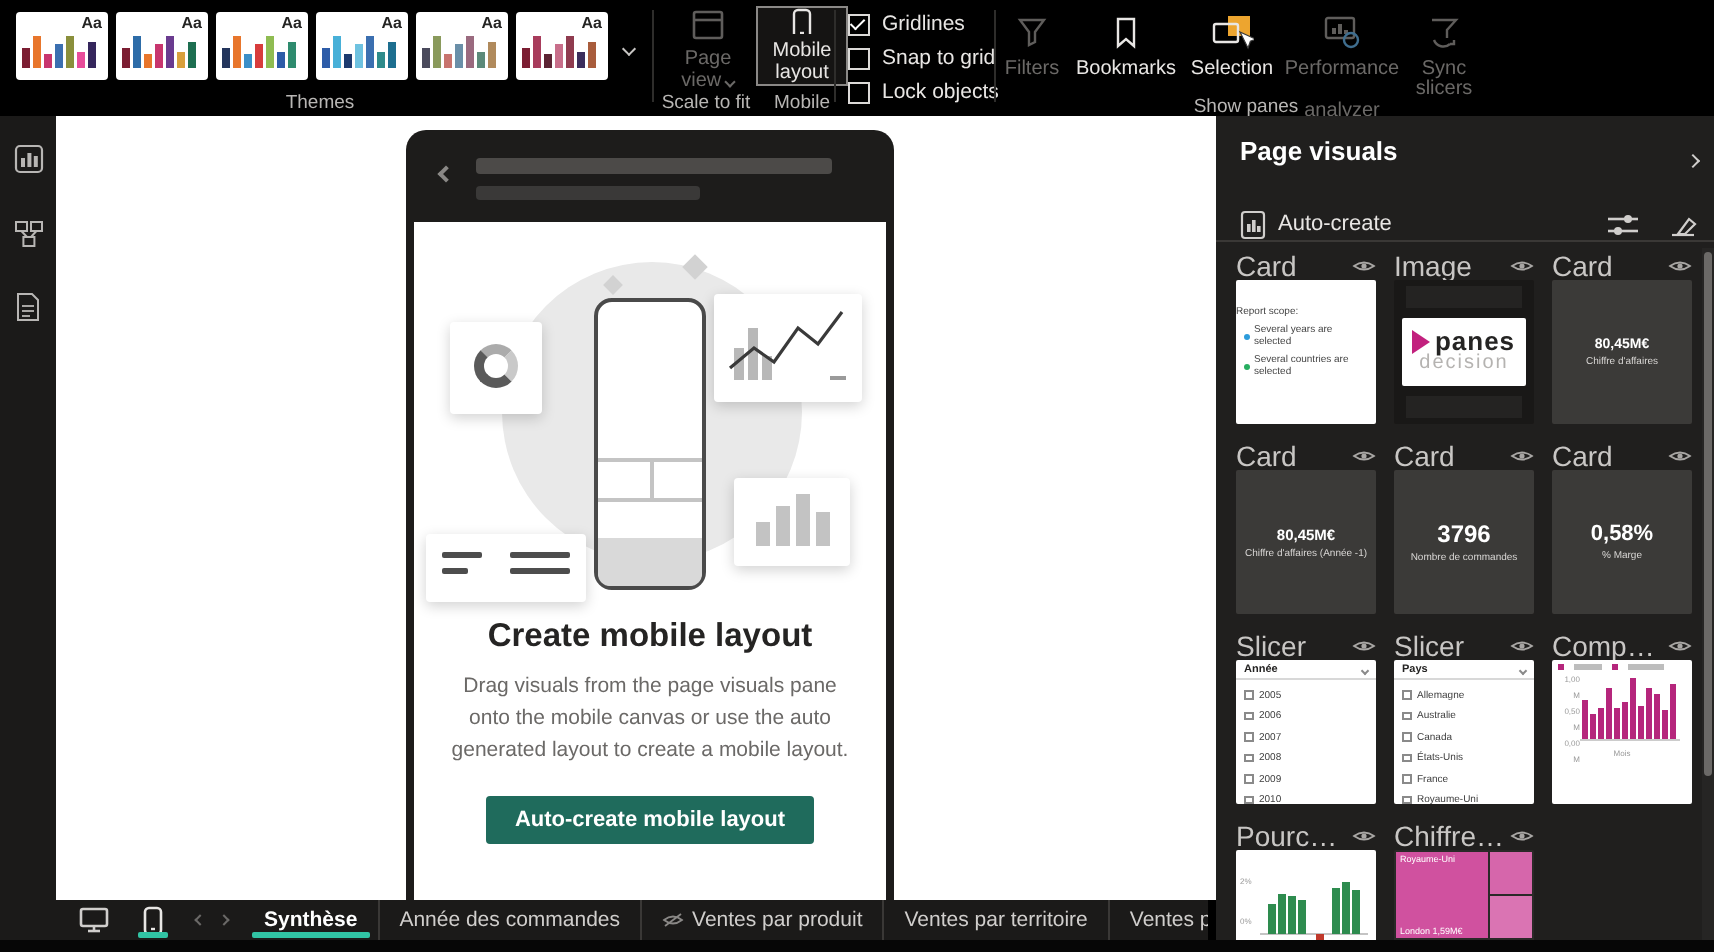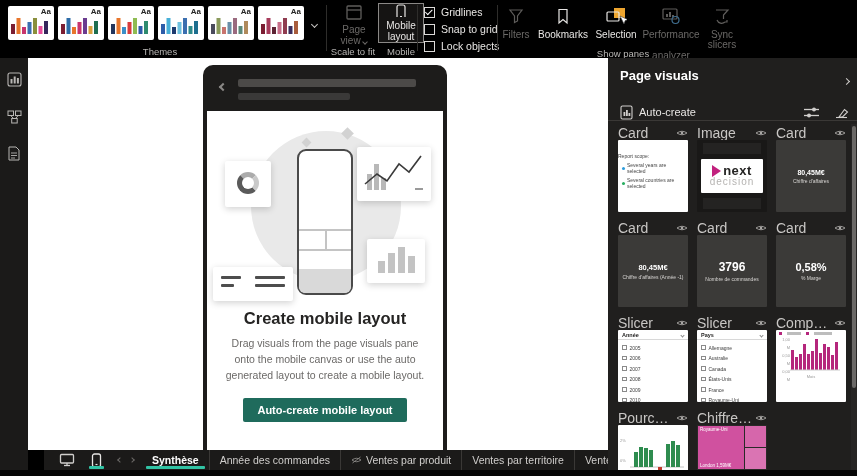--- a/index.html
+++ b/index.html
@@ -56,21 +56,21 @@
   .ip-vdiv { position:absolute; left:50%; top:80px; height:18px; width:2px; background:#c4c4c4; }
   .ip-bottom { position:absolute; left:0; right:0; bottom:0; height:24px; background:#d9d9d9; border-radius:0 0 6px 6px; }
   .mini-bars { display:flex; align-items:flex-end; gap:3px; justify-content:center; margin-top:8px; }
   .mini-bars i { display:block; width:7px; background:#c3c3c3; }
 
   .canvas-title { font-size:16.5px; font-weight:700; color:#252423; margin-top:8px; }
   .canvas-desc { font-size:10.5px; line-height:1.5; color:#6b6967; margin:8px 14px 0; }
   .auto-btn { display:inline-block; margin-top:15px; padding:6px 14px; background:#1f6b5c; color:#fff; font-size:11px; font-weight:700; border:none; border-radius:2px; cursor:pointer; font-family:"Liberation Sans", sans-serif; }
 
   
-  #tabbar { position:absolute; left:44px; top:450px; width:580px; height:20px; background:#1b1a19; display:flex; align-items:stretch; overflow:hidden; }
+  #tabbar { position:absolute; left:24px; top:450px; width:580px; height:20px; background:#1b1a19; display:flex; align-items:stretch; overflow:hidden; }
   .tb-icons { display:flex; align-items:center; padding-left:7px; }
   .tb-ic { position:relative; padding:0 8px; height:100%; display:flex; align-items:center; cursor:pointer; }
   .tb-ic.active::after { content:""; position:absolute; left:6px; right:6px; bottom:1px; height:3px; background:#31c3a4; border-radius:1px; }
   .tb-arrows { display:flex; align-items:center; gap:8px; padding:0 8px; }
   .tab { position:relative; display:flex; align-items:center; gap:4px; padding:0 10px; font-size:10.5px; color:#d0cecc; white-space:nowrap; border-right:1px solid #3a3836; cursor:pointer; }
   .tab:first-of-type { border-left:1px solid #3a3836; }
   .tab.active { color:#fff; font-weight:700; }
   .tab.active::after { content:""; position:absolute; left:4px; right:4px; bottom:1px; height:3px; background:#31c3a4; border-radius:1px; }
   #bottomstrip { position:absolute; left:0; top:470px; width:857px; height:6px; background:#060606; z-index:40; }
 
@@ -467,21 +467,21 @@
             <path d="M1 4 Q6 0.5 11 4 Q6 7.5 1 4 Z" fill="none" stroke="#a8a6a4" stroke-width="0.9"></path>
             <circle cx="6" cy="4" r="1.3" fill="#a8a6a4"></circle>
           </svg>
         </div>
       <div class="thumb img-thumb">
         <div class="img-band" style="top:3px;"></div>
         <div class="img-band" style="bottom:3px;"></div>
         <div class="logo-box">
           <span class="logo-row">
               <span class="logo-tri"></span>
-              <span class="logo-next">next</span>
+              <span class="logo-next">panes</span>
             </span>
           <span class="logo-decision">decision</span>
         </div>
       </div>
     </div>
     <div class="grid-cell" style="left:168px;top:68px;">
       <div class="cell-head">
           <span class="cell-title">Card</span>
           <svg width="12" height="8">
             <path d="M1 4 Q6 0.5 11 4 Q6 7.5 1 4 Z" fill="none" stroke="#a8a6a4" stroke-width="0.9"></path>

